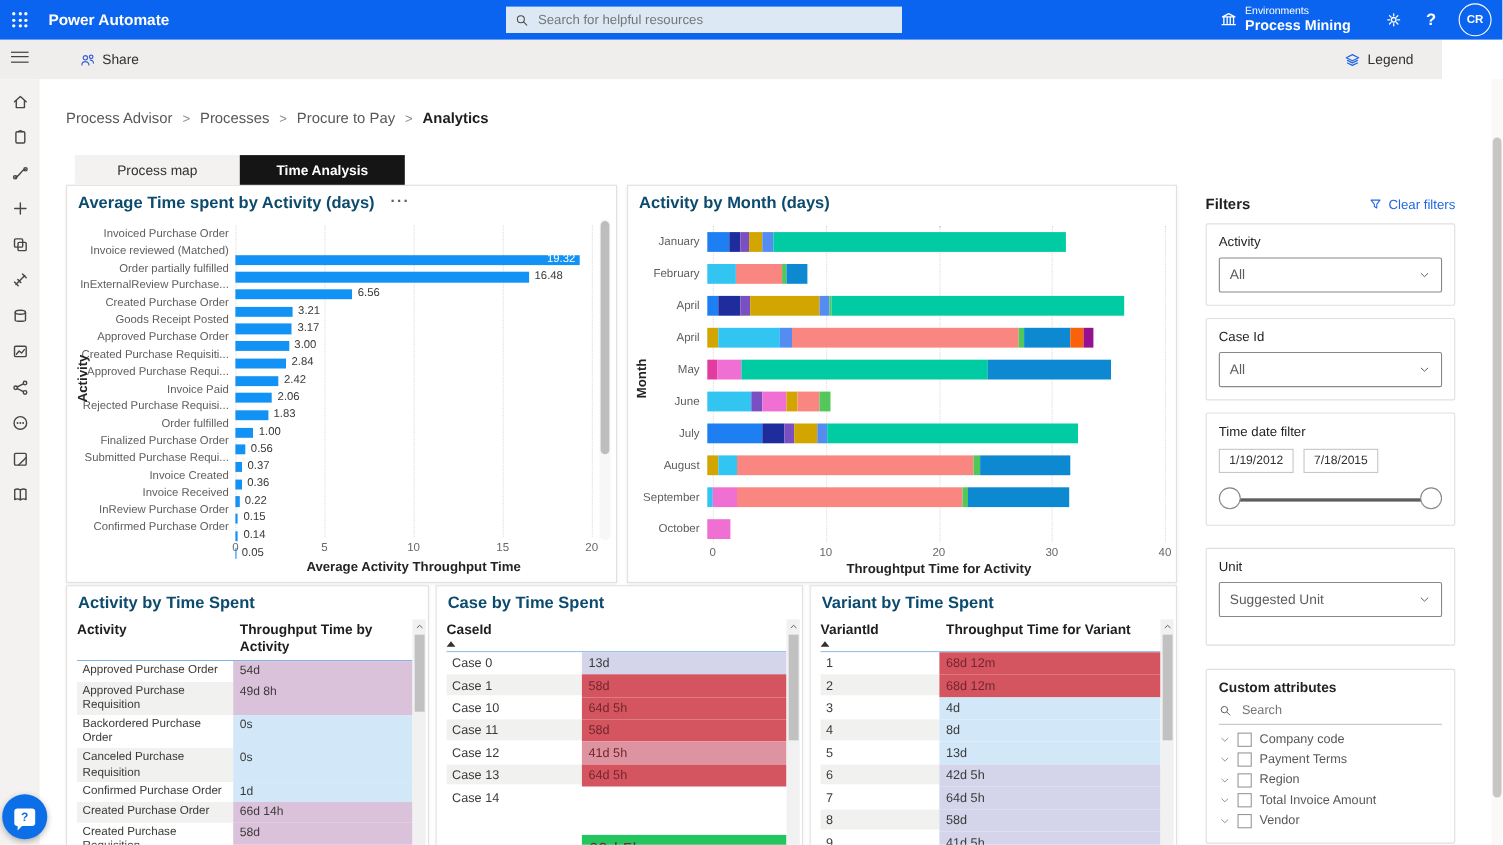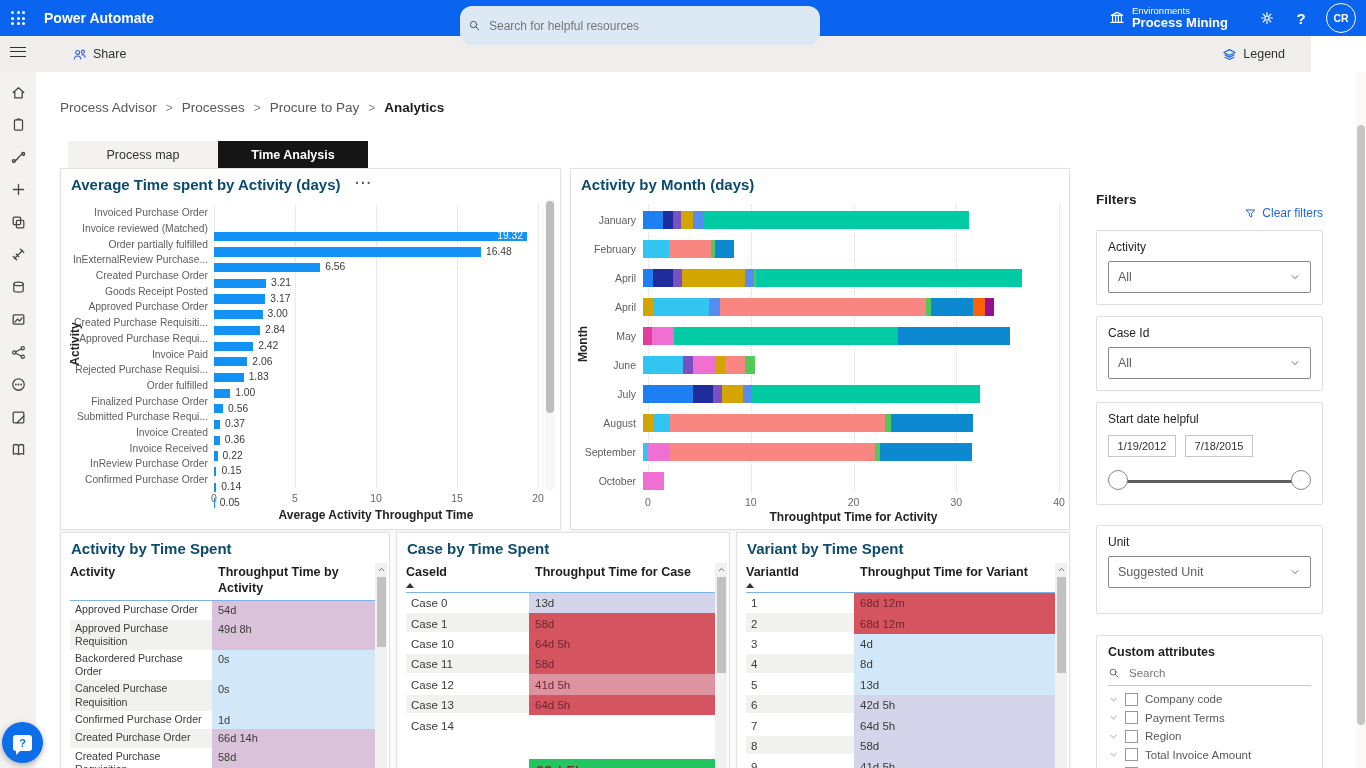--- a/index.html
+++ b/index.html
@@ -5,21 +5,21 @@
   html,body{margin:0;padding:0;}
   body{width:1366px;height:768px;overflow:hidden;position:relative;background:#fff;
        font-family:"Liberation Sans",sans-serif;-webkit-font-smoothing:antialiased;color:#252423;}
   .icn{display:inline-flex;align-items:center;justify-content:center;flex:none;}
   
   .topbar{position:absolute;left:0;top:0;width:1366px;height:36px;background:#0A64F0;display:flex;align-items:center;color:#fff;z-index:30;}
   .waffle{width:36px;height:36px;display:flex;align-items:center;justify-content:center;cursor:pointer;}
   .waffle-grid{display:grid;grid-template-columns:repeat(3,3px);grid-gap:2.5px;}
   .waffle-grid i{width:3px;height:3px;background:#fff;border-radius:50%;}
   .app-title{font-size:14px;font-weight:bold;margin-left:8px;}
-  .searchbox{position:absolute;left:460px;top:6px;width:360px;height:39px;background:#DCE9F5;border-radius:12px;display:flex;align-items:center;padding:0 8px;box-sizing:border-box;color:#4A4A4A;}
+  .searchbox{position:absolute;left:460px;top:6px;width:360px;height:24px;background:#DCE9F5;border-radius:0;display:flex;align-items:center;padding:0 8px;box-sizing:border-box;color:#4A4A4A;}
   .searchbox input{flex:1;border:none;background:transparent;outline:none;font-size:12px;color:#333;font-family:"Liberation Sans",sans-serif;margin-left:6px;}
   .tb-right{margin-left:auto;display:flex;align-items:center;height:19px;padding-right:10px;}
   .env{display:flex;align-items:center;margin-right:22px;cursor:pointer;}
   .env-text{margin-left:7px;line-height:1.1;}
   .env-label{font-size:9.5px;}
   .env-name{font-size:13px;font-weight:bold;}
   .tb-btn{width:34px;height:36px;display:flex;align-items:center;justify-content:center;cursor:pointer;font-size:15px;}
   .avatar{width:28px;height:28px;border:1.5px solid #fff;border-radius:50%;display:flex;align-items:center;justify-content:center;font-size:10.5px;font-weight:bold;margin-left:8px;cursor:pointer;}
   
   .cmdbar{position:absolute;left:0;top:36px;width:1311px;height:36px;background:#EFEEED;z-index:20;}
@@ -66,21 +66,21 @@
   .c2row{display:flex;align-items:center;height:29px;}
   .c2lab{width:72px;text-align:right;font-size:10.5px;color:#605E5C;padding-right:7px;box-sizing:border-box;}
   .c2barzone{position:relative;width:411px;height:29px;}
   .c2bar{position:absolute;left:0;top:5.5px;height:18px;display:flex;}
   .c2seg{height:100%;cursor:pointer;}
   
   .filters{position:absolute;left:1096px;top:178px;width:227px;z-index:5;}
   .fhead{display:flex;align-items:center;justify-content:space-between;margin-bottom:10px;}
   .ftitle{font-size:13.5px;font-weight:bold;color:#1F1E1D;}
   .fclear{display:flex;align-items:center;color:#2266E3;font-size:12px;cursor:pointer;}
-  .fclear span{margin-left:5px;margin-top:28px;}
+  .fclear span{margin-left:5px;}
   .fcard{border:1px solid #E1DFDD;border-radius:2px;background:#fff;padding:9px 11px 11px;margin-bottom:11px;}
   .flabel{font-size:12px;color:#252423;}
   .fselect{margin-top:7px;height:30px;border:1px solid #8A8886;border-radius:2px;display:flex;align-items:center;padding:0 9px;font-size:12.5px;color:#605E5C;cursor:pointer;justify-content:space-between;}
   .fdates{display:flex;gap:9px;margin-top:9px;}
   .fdate{width:66px;height:20px;border:1px solid #C8C6C4;font-size:11px;color:#323130;display:flex;align-items:center;justify-content:center;cursor:text;text-align:center;}
   .fslider{position:relative;height:24px;margin-top:12px;}
   .fslider .track{position:absolute;left:9px;right:9px;top:11px;height:2.5px;background:#605E5C;}
   .fslider .handle{position:absolute;top:1px;width:20px;height:20px;border:1px solid #8A8886;background:#fff;border-radius:50%;box-sizing:border-box;cursor:pointer;}
   .ca-title{font-size:12.5px;font-weight:bold;color:#252423;}
   .ca-search{display:flex;align-items:center;margin-top:7px;padding-bottom:5px;border-bottom:1px solid #C8C6C4;color:#767472;}
@@ -629,21 +629,21 @@
     <div class="fselect">
       <span>All</span>
       <span class="icn chev">
           <svg viewBox="0 0 16 16" width="12" height="12" fill="none" stroke="#605E5C" stroke-width="1.2" stroke-linecap="round" stroke-linejoin="round" style="color:#605E5C">
             <path d="M4 6.2 L8 10 L12 6.2"></path>
           </svg>
         </span>
     </div>
   </div>
   <div class="fcard">
-    <div class="flabel">Start date helpful</div>
+    <div class="flabel">Time date filter</div>
     <div class="fdates">
       <div class="fdate">1/19/2012</div>
       <div class="fdate">7/18/2015</div>
     </div>
     <div class="fslider">
       <div class="track"></div>
       <div class="handle" style="left:0;"></div>
       <div class="handle" style="right:0;"></div>
     </div>
   </div>
@@ -769,21 +769,20 @@
     </div>
   </div>
 <div class="card" id="table1" style="left:396px;top:532px;width:334px;height:300px;">
   <div class="card-title">Case by Time Spent</div>
 <div class="tbl-wrap">
       <div class="thead">
         <div class="th" style="width: 123px;">
           <div>CaseId</div>
           <div class="sort-asc"></div>
         </div>
-        <div class="th" style="flex: 1 1 0%; padding-left: 6px;">Throughput Time for Case</div>
       </div>
       <div class="trow">
         <div class="td1" style="width: 123px; background: rgb(255, 255, 255); font-size: 11.5px; padding-top: 3.5px; height: 18.6px;">Case 0</div>
         <div class="td2" style="background: rgb(212, 212, 234); color: rgb(59, 58, 57); font-size: 11.5px; padding-top: 3.5px;">13d</div>
       </div>
       <div class="trow">
         <div class="td1" style="width: 123px; background: rgb(241, 241, 240); font-size: 11.5px; padding-top: 3.5px; height: 18.6px;">Case 1</div>
         <div class="td2" style="background: rgb(212, 84, 95); color: rgb(115, 38, 46); font-size: 11.5px; padding-top: 3.5px;">58d</div>
       </div>
       <div class="trow">

